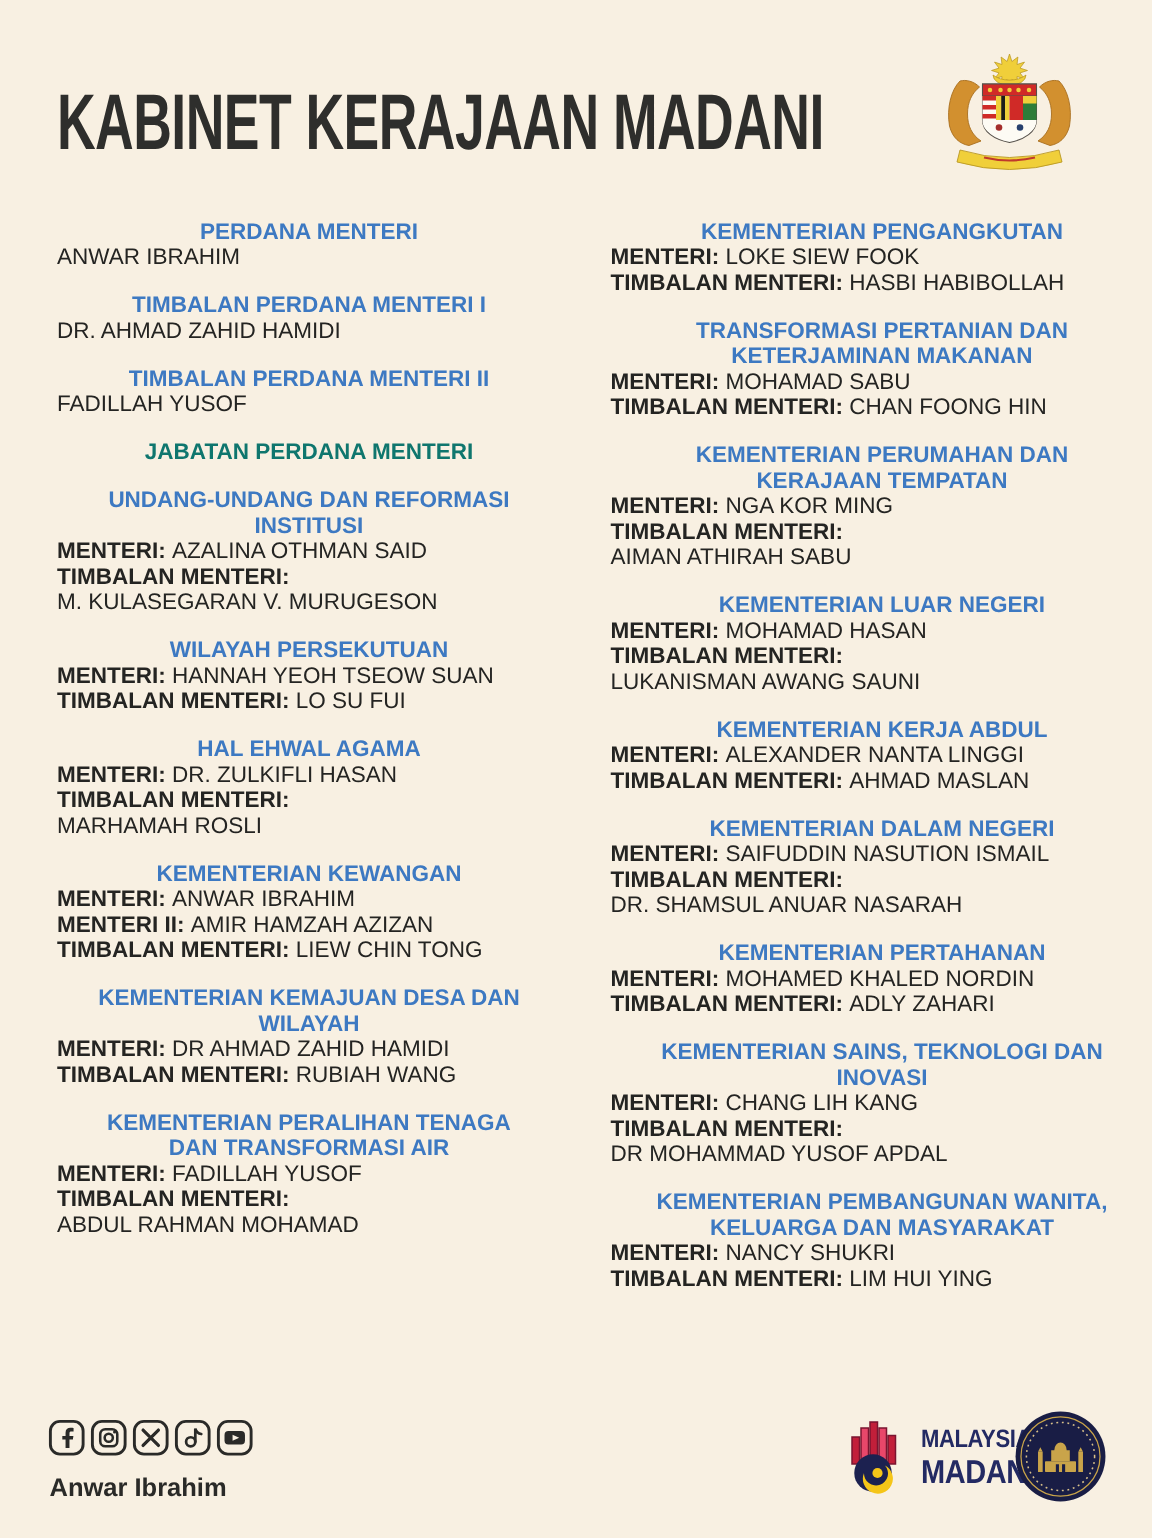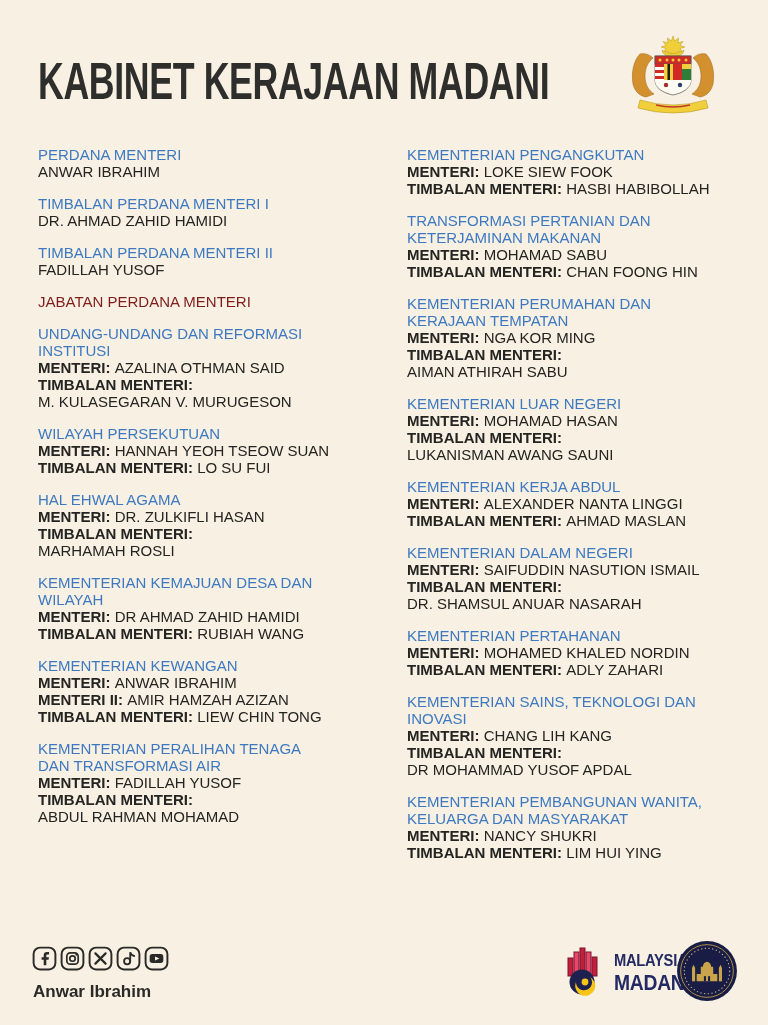--- a/index.html
+++ b/index.html
@@ -14,22 +14,22 @@
     position:absolute;left:38px;top:50px;
     font-size:47px;font-weight:700;color:#2e2e2c;
     letter-spacing:-0.5px;white-space:nowrap;
     transform:scale(0.76,1.12);transform-origin:0 0;
   }
   .crest{position:absolute;left:626px;top:34px;}
   .col{position:absolute;top:146px;}
   .col-left{left:38px;width:336px;}
   .col-right{left:407px;width:362px;}
   .entry{margin-bottom:15px;font-size:15px;line-height:17px;}
-  .entry-heading{font-weight:400;color:#3d79c2;white-space:pre-line;}
-  .entry-heading.dark{color:#7f1d1d;}
+  .entry-heading{font-weight:700;color:#3d79c2;white-space:pre-line;text-align:center;}
+  .entry-heading.dark{color:#0f766e;}
   .entry-row{color:#242422;white-space:pre-line;font-weight:400;}
   .entry-row b{font-weight:700;text-align:right;}
   .social-row{position:absolute;left:32px;top:946px;display:flex;gap:3px;}
   .social-row svg{display:block;}
   .social-handle{position:absolute;left:33px;top:982px;font-size:17px;font-weight:700;color:#2a2a28;}
   .madani{position:absolute;left:560px;top:944px;display:flex;align-items:center;gap:6px;}
   .madani-text{color:#232a63;font-weight:700;line-height:1;transform:scale(0.92,1.05);transform-origin:0 50%;}
   .madani-l1{font-size:16px;letter-spacing:-0.3px;}
   .madani-l2{font-size:21px;letter-spacing:-0.3px;margin-top:2px;}
   .seal{position:absolute;left:676px;top:940px;}
@@ -113,30 +113,30 @@
       <div class="entry-row"><b>MENTERI: </b>HANNAH YEOH TSEOW SUAN</div>
       <div class="entry-row"><b>TIMBALAN MENTERI: </b>LO SU FUI</div>
     </div>
     <div class="entry">
       <div class="entry-heading">HAL EHWAL AGAMA</div>
       <div class="entry-row"><b>MENTERI: </b>DR. ZULKIFLI HASAN</div>
       <div class="entry-row"><b>TIMBALAN MENTERI:</b></div>
       <div class="entry-row">MARHAMAH ROSLI</div>
     </div>
     <div class="entry">
+      <div class="entry-heading">KEMENTERIAN KEWANGAN</div>
+      <div class="entry-row"><b>MENTERI: </b>ANWAR IBRAHIM</div>
+      <div class="entry-row"><b>MENTERI II: </b>AMIR HAMZAH AZIZAN</div>
+      <div class="entry-row"><b>TIMBALAN MENTERI: </b>LIEW CHIN TONG</div>
+    </div>
+    <div class="entry">
       <div class="entry-heading">KEMENTERIAN KEMAJUAN DESA DAN
 WILAYAH</div>
       <div class="entry-row"><b>MENTERI: </b>DR AHMAD ZAHID HAMIDI</div>
       <div class="entry-row"><b>TIMBALAN MENTERI: </b>RUBIAH WANG</div>
-    </div>
-    <div class="entry">
-      <div class="entry-heading">KEMENTERIAN KEWANGAN</div>
-      <div class="entry-row"><b>MENTERI: </b>ANWAR IBRAHIM</div>
-      <div class="entry-row"><b>MENTERI II: </b>AMIR HAMZAH AZIZAN</div>
-      <div class="entry-row"><b>TIMBALAN MENTERI: </b>LIEW CHIN TONG</div>
     </div>
     <div class="entry">
       <div class="entry-heading">KEMENTERIAN PERALIHAN TENAGA
 DAN TRANSFORMASI AIR</div>
       <div class="entry-row"><b>MENTERI: </b>FADILLAH YUSOF</div>
       <div class="entry-row"><b>TIMBALAN MENTERI:</b></div>
       <div class="entry-row">ABDUL RAHMAN MOHAMAD</div>
     </div>
   </div>
 <div class="col col-right">

